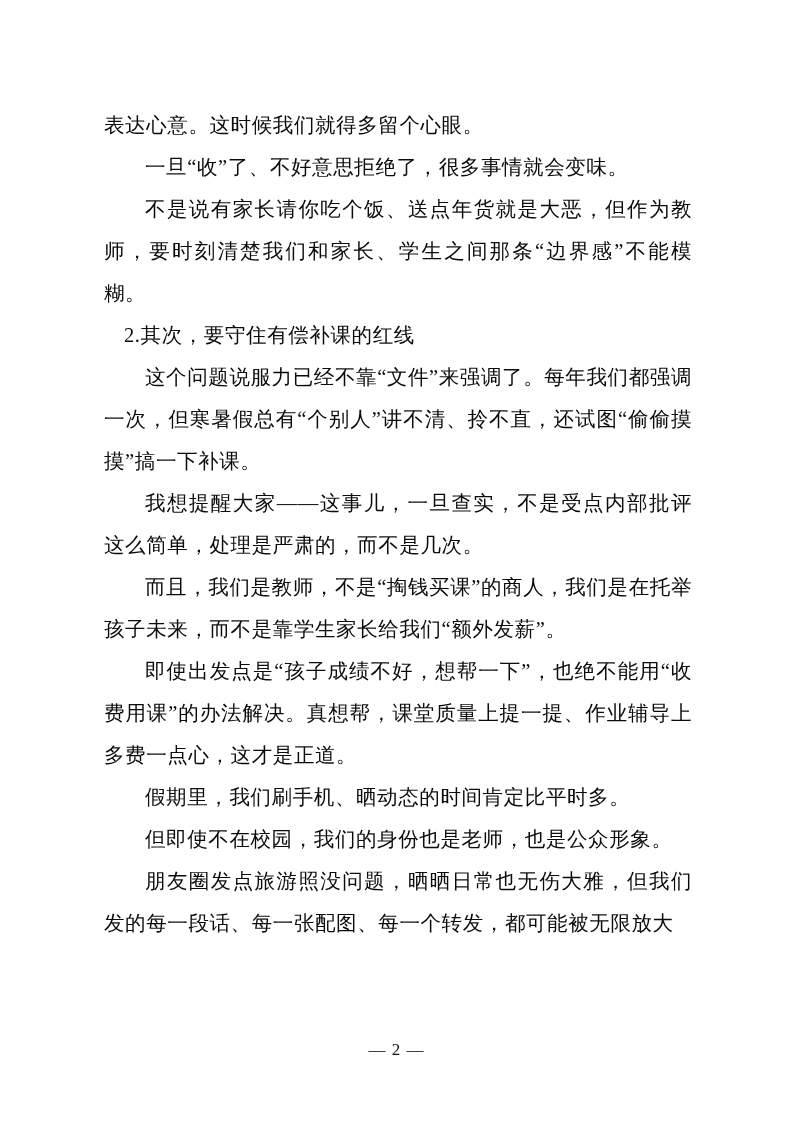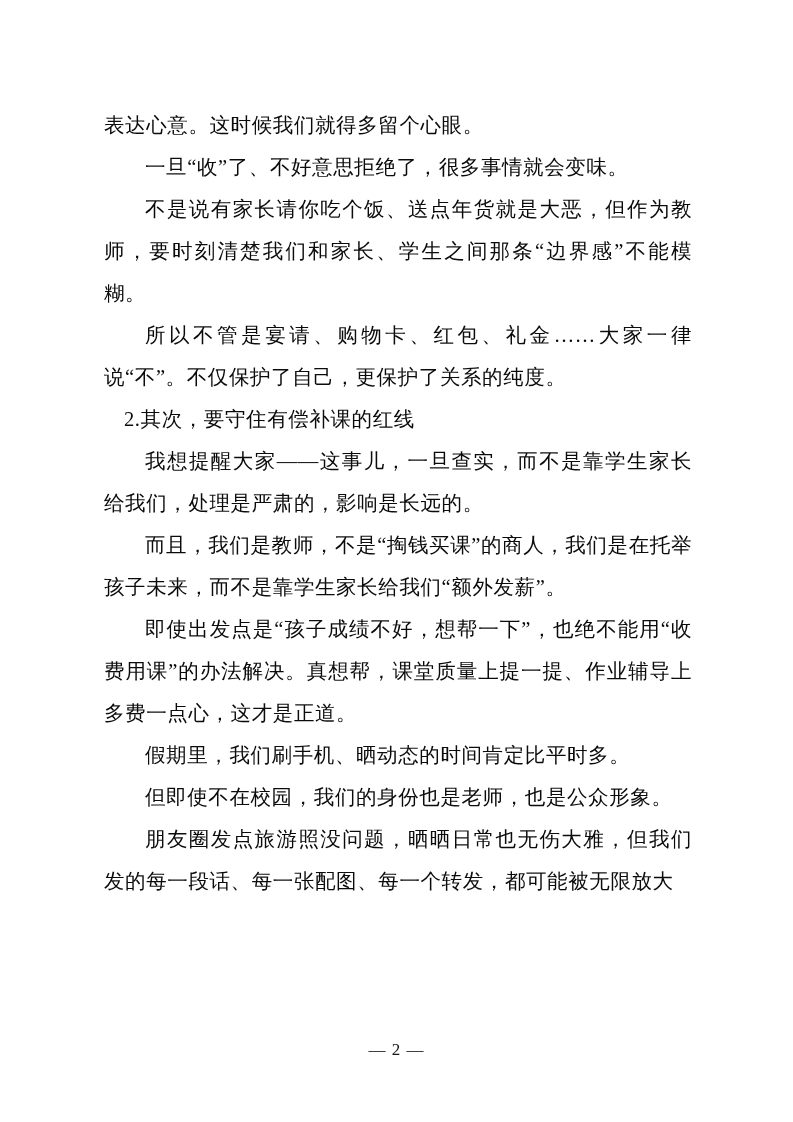--- a/index.html
+++ b/index.html
@@ -54,23 +54,23 @@
   }
 </style>
 </head>
 <body>
 
 <div class="page">
   <div class="content">
     <p class="para no-indent">表达心意。这时候我们就得多留个心眼。</p>
     <p class="para indent">一旦“收”了、不好意思拒绝了，很多事情就会变味。</p>
     <p class="para indent">不是说有家长请你吃个饭、送点年货就是大恶，但作为教师，要时刻清楚我们和家长、学生之间那条“边界感”不能模糊。</p>
-    <p class="para indent">所以不管是宴请、购物卡、红包、礼金……大家一律说“不”。不仅保护了自己，更保护了关系的纯度。</p>
     <p class="para indent-small">2.其次，要守住有偿补课的红线</p>
-    <p class="para indent">我想提醒大家——这事儿，一旦查实，而不是靠学生家长给我们，处理是严肃的，影响是长远的。</p>
+    <p class="para indent">这个问题说服力已经不靠“文件”来强调了。每年我们都强调一次，但寒暑假总有“个别人”讲不清、拎不直，还试图“偷偷摸摸”搞一下补课。</p>
+    <p class="para indent">我想提醒大家——这事儿，一旦查实，不是受点内部批评这么简单，处理是严肃的，而不是几次。</p>
     <p class="para indent">而且，我们是教师，不是“掏钱买课”的商人，我们是在托举孩子未来，而不是靠学生家长给我们“额外发薪”。</p>
     <p class="para indent">即使出发点是“孩子成绩不好，想帮一下”，也绝不能用“收费用课”的办法解决。真想帮，课堂质量上提一提、作业辅导上多费一点心，这才是正道。</p>
     <p class="para indent">假期里，我们刷手机、晒动态的时间肯定比平时多。</p>
     <p class="para indent">但即使不在校园，我们的身份也是老师，也是公众形象。</p>
     <p class="para indent">朋友圈发点旅游照没问题，晒晒日常也无伤大雅，但我们发的每一段话、每一张配图、每一个转发，都可能被无限放大</p>
   </div>
   <div class="footer">— 2 —</div>
 </div>
 
 </body></html>

